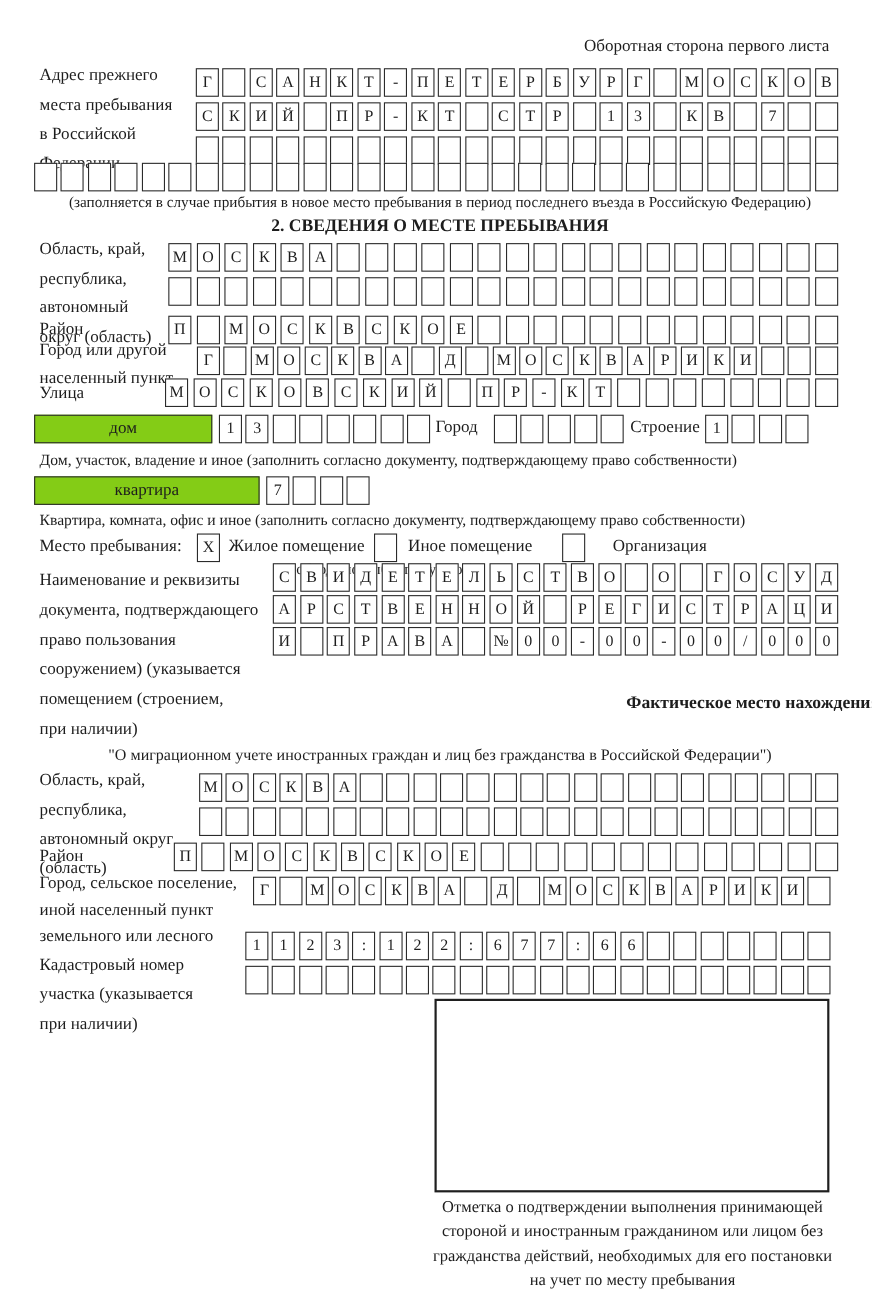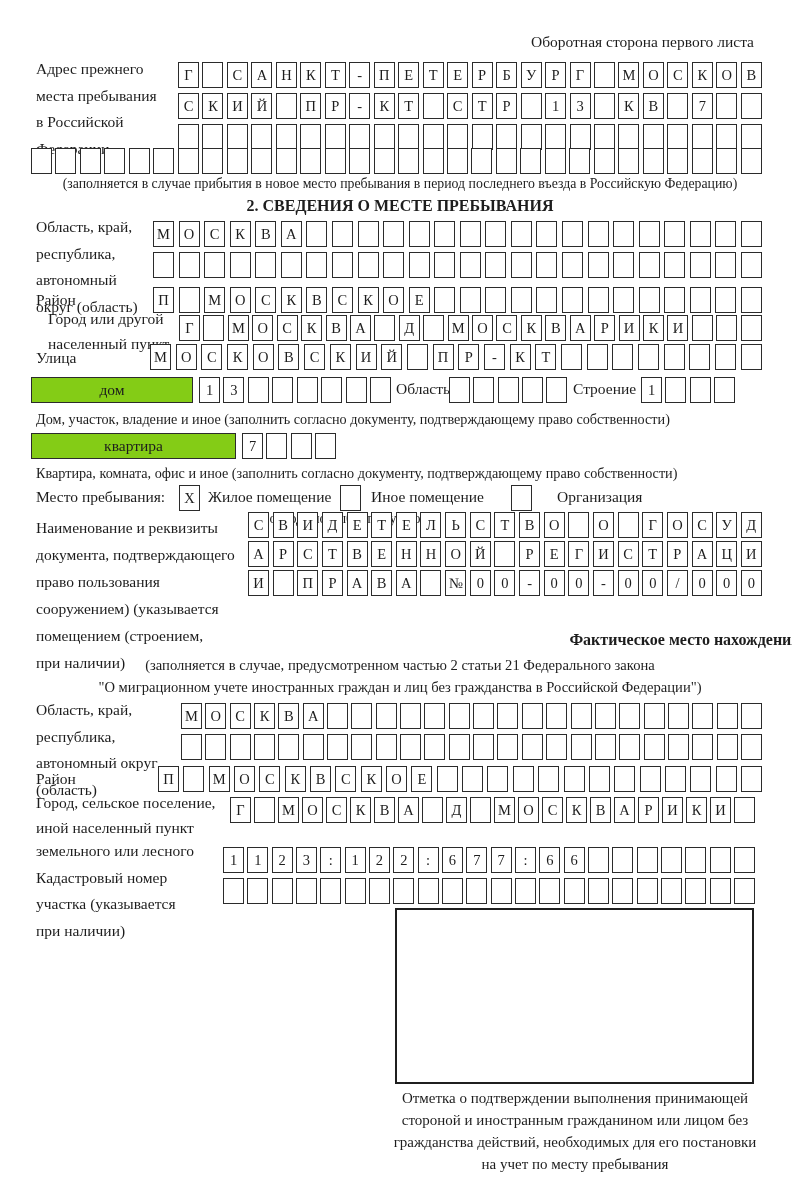--- a/index.html
+++ b/index.html
@@ -230,21 +230,21 @@
       <span class="cell"></span>
       <span class="cell"></span>
       <span class="cell"></span>
       <span class="cell"></span>
       <span class="cell"></span>
       <span class="cell"></span>
       <span class="cell"></span>
       <span class="cell"></span>
     </div>
 
-  <div class="flabel" style="left:48px;top:306px;line-height:25px;">
+  <div class="flabel" style="left:36px;top:306px;line-height:25px;">
       <div class="tline">Город или другой</div>
       <div class="tline">населенный пункт</div>
     </div>
   <div class="cellrow" style="left:179px;top:315px;width:583px;">
       <span class="cell filled">Г</span>
       <span class="cell"></span>
       <span class="cell filled">М</span>
       <span class="cell filled">О</span>
       <span class="cell filled">С</span>
       <span class="cell filled">К</span>
@@ -300,21 +300,21 @@
   <div class="cellrow" style="left:199px;top:377px;width:192px;">
       <span class="cell filled">1</span>
       <span class="cell filled">3</span>
       <span class="cell"></span>
       <span class="cell"></span>
       <span class="cell"></span>
       <span class="cell"></span>
       <span class="cell"></span>
       <span class="cell"></span>
     </div>
-  <div class="inline-label" style="left:396px;top:380px;">Область</div>
+  <div class="inline-label" style="left:396px;top:380px;">Город</div>
   <div class="cellrow" style="left:449px;top:377px;width:118px;">
       <span class="cell"></span>
       <span class="cell"></span>
       <span class="cell"></span>
       <span class="cell"></span>
       <span class="cell"></span>
     </div>
   <div class="inline-label" style="left:573px;top:380px;">Строение</div>
   <div class="cellrow" style="left:641px;top:377px;width:94px;">
       <span class="cell filled">1</span>
@@ -414,21 +414,20 @@
       <span class="cell filled">-</span>
       <span class="cell filled">0</span>
       <span class="cell filled">0</span>
       <span class="cell filled">/</span>
       <span class="cell filled">0</span>
       <span class="cell filled">0</span>
       <span class="cell filled">0</span>
     </div>
 
   <div class="title center" style="top:631px;text-align:right;">Фактическое место нахождения</div>
-  <div class="caption center" style="top:657px;font-size:14.6px;">(заполняется в случае, предусмотренном частью 2 статьи 21 Федерального закона</div>
   <div class="caption center" style="top:679px;font-size:14.6px;">"О миграционном учете иностранных граждан и лиц без гражданства в Российской Федерации")</div>
 
   <div class="flabel" style="left:36px;top:697px;">
       <div class="tline">Область, край,</div>
       <div class="tline">республика,</div>
       <div class="tline">автономный округ</div>
       <div class="tline">(область)</div>
     </div>
   <div class="cellrow" style="left:181px;top:703px;width:581px;">
       <span class="cell filled">М</span>

